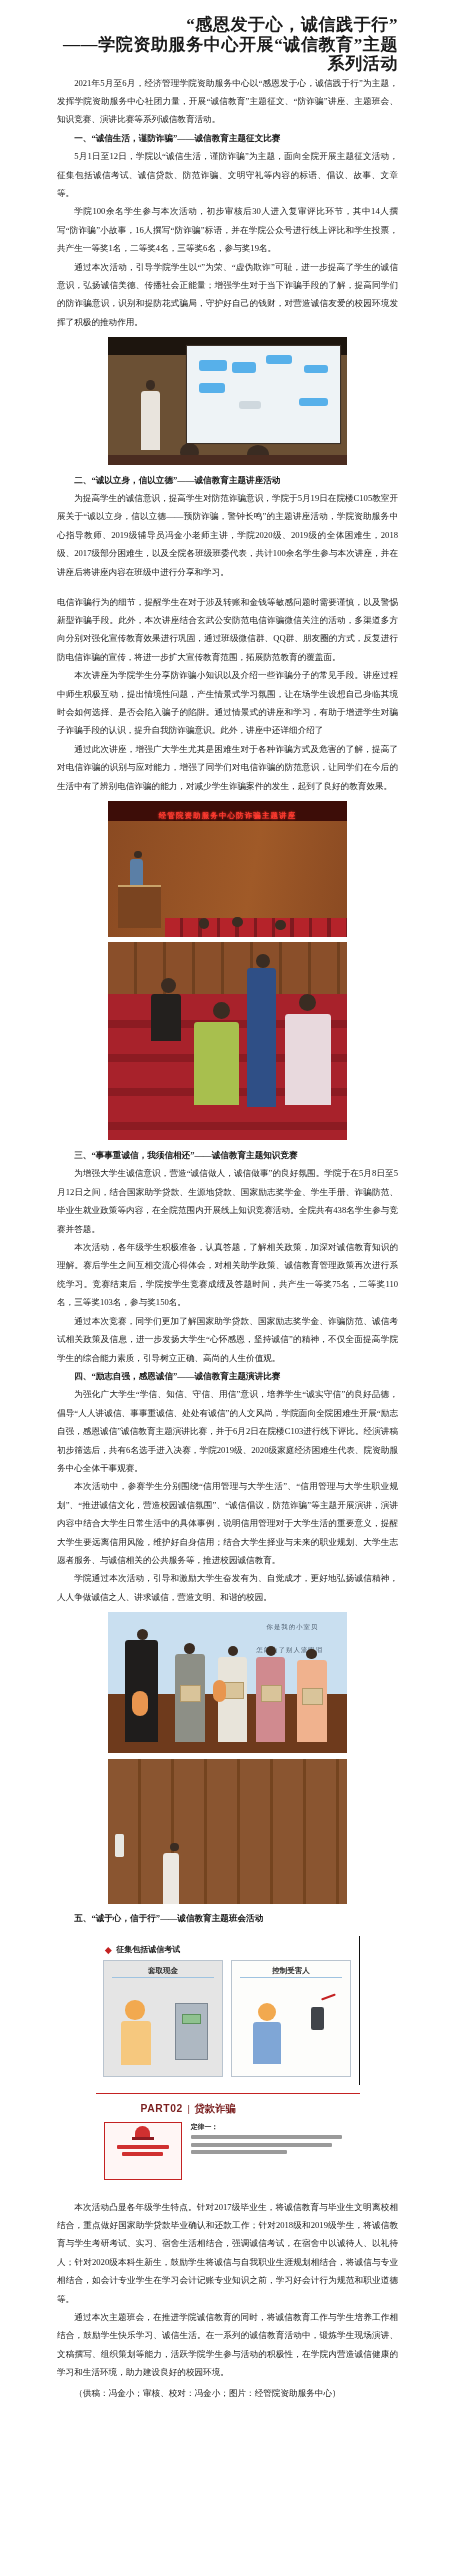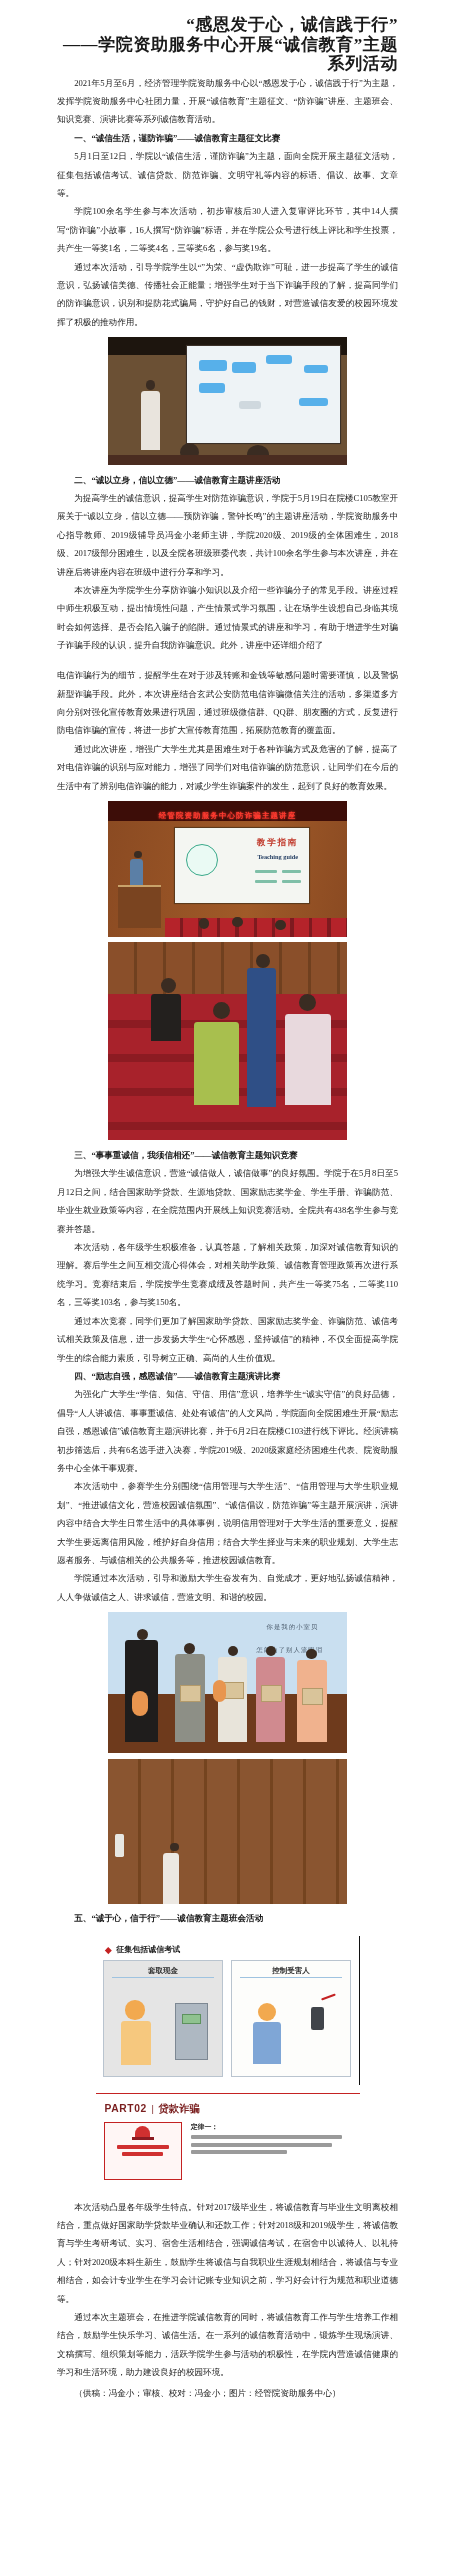--- a/index.html
+++ b/index.html
@@ -47,36 +47,27 @@
     <div class="abs" style="left:55%;top:50%;width:9%;height:6%;background:#cfd8de;border-radius:2.9px;"></div>
     <div class="head" style="left:16%;top:34%;width:9.2px;height:9.2px;"></div>
     <div class="sil" style="left:14%;top:42%;width:18.4px;height:46%;background:#e9e4dd;"></div>
     <div class="head" style="left:30%;bottom:2%;width:19.5px;height:19.5px;"></div>
     <div class="head" style="left:58%;bottom:0;width:22px;height:19.5px;"></div>
     <div class="abs" style="left:0;bottom:0;width:100%;height:8%;background:#4a2c20;"></div>
   </div>
 
   <p class="h">二、“诚以立身，信以立德”——诚信教育主题讲座活动</p>
   <p class="p">为提高学生的诚信意识，提高学生对防范诈骗意识，学院于5月19日在院楼C105教室开展关于“诚以立身，信以立德——预防诈骗，警钟长鸣”的主题讲座活动，学院资助服务中心指导教师、2019级辅导员冯金小老师主讲，学院2020级、2019级的全体困难生，2018级、2017级部分困难生，以及全院各班级班委代表，共计100余名学生参与本次讲座，并在讲座后将讲座内容在班级中进行分享和学习。</p>
+  <p class="p noindent gaptop">电信诈骗行为的细节，提醒学生在对于涉及转账和金钱等敏感问题时需要谨慎，以及警惕新型诈骗手段。此外，本次讲座结合玄武公安防范电信诈骗微信关注的活动，多渠道多方向分别对强化宣传教育效果进行巩固，通过班级微信群、QQ群、朋友圈的方式，反复进行防电信诈骗的宣传，将进一步扩大宣传教育范围，拓展防范教育的覆盖面。</p>
   <p class="p">本次讲座为学院学生分享防诈骗小知识以及介绍一些诈骗分子的常见手段。讲座过程中师生积极互动，提出情境性问题，产生情景式学习氛围，让在场学生设想自己身临其境时会如何选择、是否会陷入骗子的陷阱。通过情景式的讲座和学习，有助于增进学生对骗子诈骗手段的认识，提升自我防诈骗意识。此外，讲座中还详细介绍了</p>
-  <p class="p noindent gaptop">电信诈骗行为的细节，提醒学生在对于涉及转账和金钱等敏感问题时需要谨慎，以及警惕新型诈骗手段。此外，本次讲座结合玄武公安防范电信诈骗微信关注的活动，多渠道多方向分别对强化宣传教育效果进行巩固，通过班级微信群、QQ群、朋友圈的方式，反复进行防电信诈骗的宣传，将进一步扩大宣传教育范围，拓展防范教育的覆盖面。</p>
   <p class="p">通过此次讲座，增强广大学生尤其是困难生对于各种诈骗方式及危害的了解，提高了对电信诈骗的识别与应对能力，增强了同学们对电信诈骗的防范意识，让同学们在今后的生活中有了辨别电信诈骗的能力，对减少学生诈骗案件的发生，起到了良好的教育效果。</p>
 
   <div class="photo" style="height:136px;background:linear-gradient(100deg,#8a4a22,#a05a28 60%,#8a4a22);">
     <div class="abs" style="left:0;top:0;width:100%;height:15%;background:#3d0d08;display:flex;align-items:flex-end;justify-content:center;">
       <span style="color:#ff3b30;font-size:7.5px;font-weight:bold;letter-spacing:1.1px;text-shadow:0 0 2.3px #ff3b30;">经管院资助服务中心防诈骗主题讲座</span>
-    </div>
-    <div class="abs" style="left:28%;top:20%;width:56%;height:55%;background:#f4f6f2;box-shadow:0 0 0 1.1px #5c3a1c;">
-      <div class="abs" style="left:8%;top:22%;width:30px;height:30px;border-radius:50%;border:1.7px solid #3aa98a;background:#eafaf4;"></div>
-      <div class="abs" style="right:8%;top:12%;color:#c0392b;font-size:8.6px;font-weight:bold;letter-spacing:1.7px;">教学指南</div>
-      <div class="abs" style="right:8%;top:34%;color:#1f3a5f;font-size:6.3px;font-weight:bold;">Teaching guide</div>
-      <div class="bar" style="right:24%;top:56%;width:16%;height:2.9px;background:#7fbfa8;"></div>
-      <div class="bar" style="right:6%;top:56%;width:14%;height:2.9px;background:#7fbfa8;"></div>
-      <div class="bar" style="right:24%;top:70%;width:16%;height:2.9px;background:#7fbfa8;"></div>
-      <div class="bar" style="right:6%;top:70%;width:14%;height:2.9px;background:#7fbfa8;"></div>
     </div>
     <div class="head" style="left:11%;top:37%;width:7.5px;height:7.5px;"></div>
     <div class="sil" style="left:9%;top:43%;width:13.8px;height:22%;background:#5b7fa6;"></div>
     <div class="abs" style="left:4%;top:62%;width:18%;height:30%;background:#7a4420;border-top:2.3px solid #c9a36a;"></div>
     <div class="abs" style="left:24%;bottom:0;width:76%;height:14%;background:repeating-linear-gradient(90deg,#b5232a 0 15px,#7e1a1f 15px 18.4px);"></div>
     <div class="head" style="left:38%;bottom:6%;width:10.3px;height:10.3px;"></div>
     <div class="head" style="left:52%;bottom:7%;width:10.3px;height:10.3px;"></div>
     <div class="head" style="left:70%;bottom:5%;width:10.3px;height:10.3px;"></div>
   </div>
 
@@ -150,21 +141,21 @@
         <div class="abs" style="left:22%;top:36%;width:18.4px;height:18.4px;border-radius:50%;background:#f2a94f;"></div>
         <div class="sil" style="left:18%;top:53%;width:27.6px;height:36%;background:#7fa6d6;"></div>
         <div class="abs" style="right:22%;top:40%;width:12.6px;height:23px;background:#40444a;border-radius:2.3px;"></div>
         <div class="abs" style="right:12%;top:30%;width:15px;height:2.3px;background:#c42222;border-radius:1.1px;transform:rotate(-20deg);"></div>
       </div>
     </div>
   </div>
 
   <div class="fig" style="width:264px;padding:4.6px 8px 9.2px 8px;border-top:1.7px solid #c42222;">
     <div style="display:flex;align-items:baseline;gap:4.6px;margin:3.4px 0 5.7px 1.1px;font-family:'Liberation Sans',sans-serif;">
-      <span style="font-size:10.3px;font-weight:bold;color:#7a1f1f;letter-spacing:0.6px;">PART02</span>
+      <span style="font-size:10.3px;font-weight:bold;color:#7a1f1f;letter-spacing:0.6px;margin-left:36px;">PART02</span>
       <span style="font-size:9.2px;color:#7a1f1f;">|</span>
       <span style="font-size:10.3px;font-weight:bold;color:#7a1f1f;">贷款诈骗</span>
     </div>
     <div style="display:flex;gap:9.2px;align-items:flex-start;">
       <div style="width:76px;height:53px;border:1.1px solid #c42222;background:#fff6f5;position:relative;padding-top:3.4px;">
         <div style="width:15px;height:10.3px;margin:0 auto;background:#d03030;border-radius:7.5px 7.5px 0 0;"></div>
         <div style="width:22px;height:3.4px;margin:0 auto;background:#8c1b22;"></div>
         <div class="redbar" style="width:52px;margin:4.6px auto 0 auto;"></div>
         <div class="redbar" style="width:41px;margin:2.9px auto 0 auto;"></div>
       </div>

